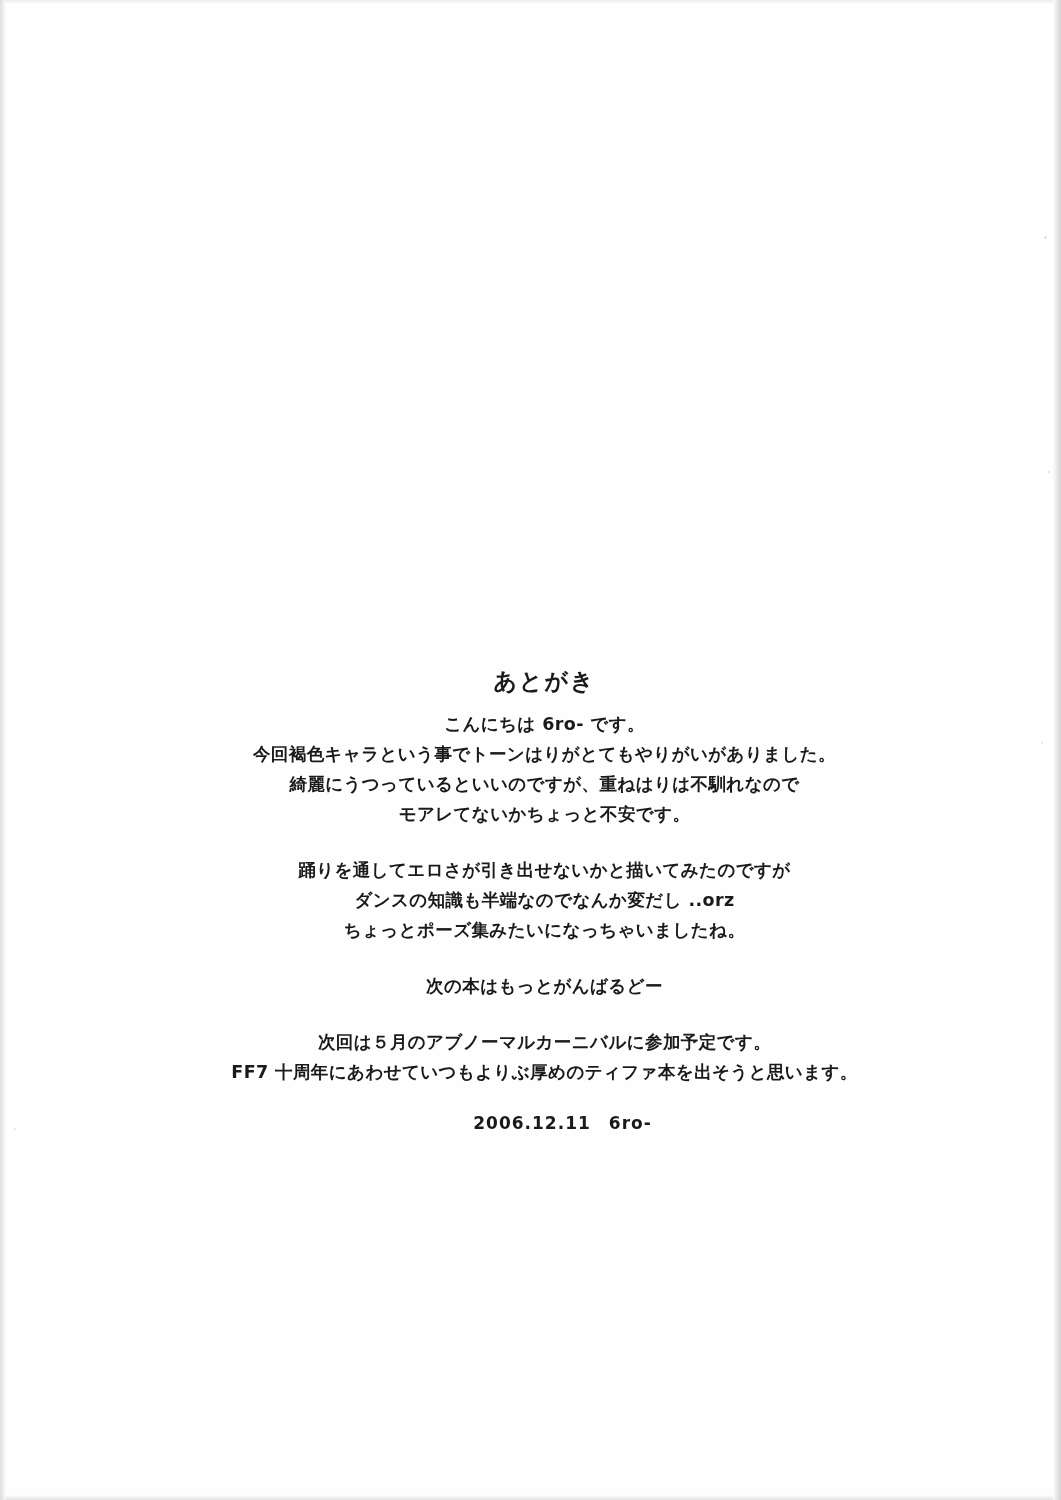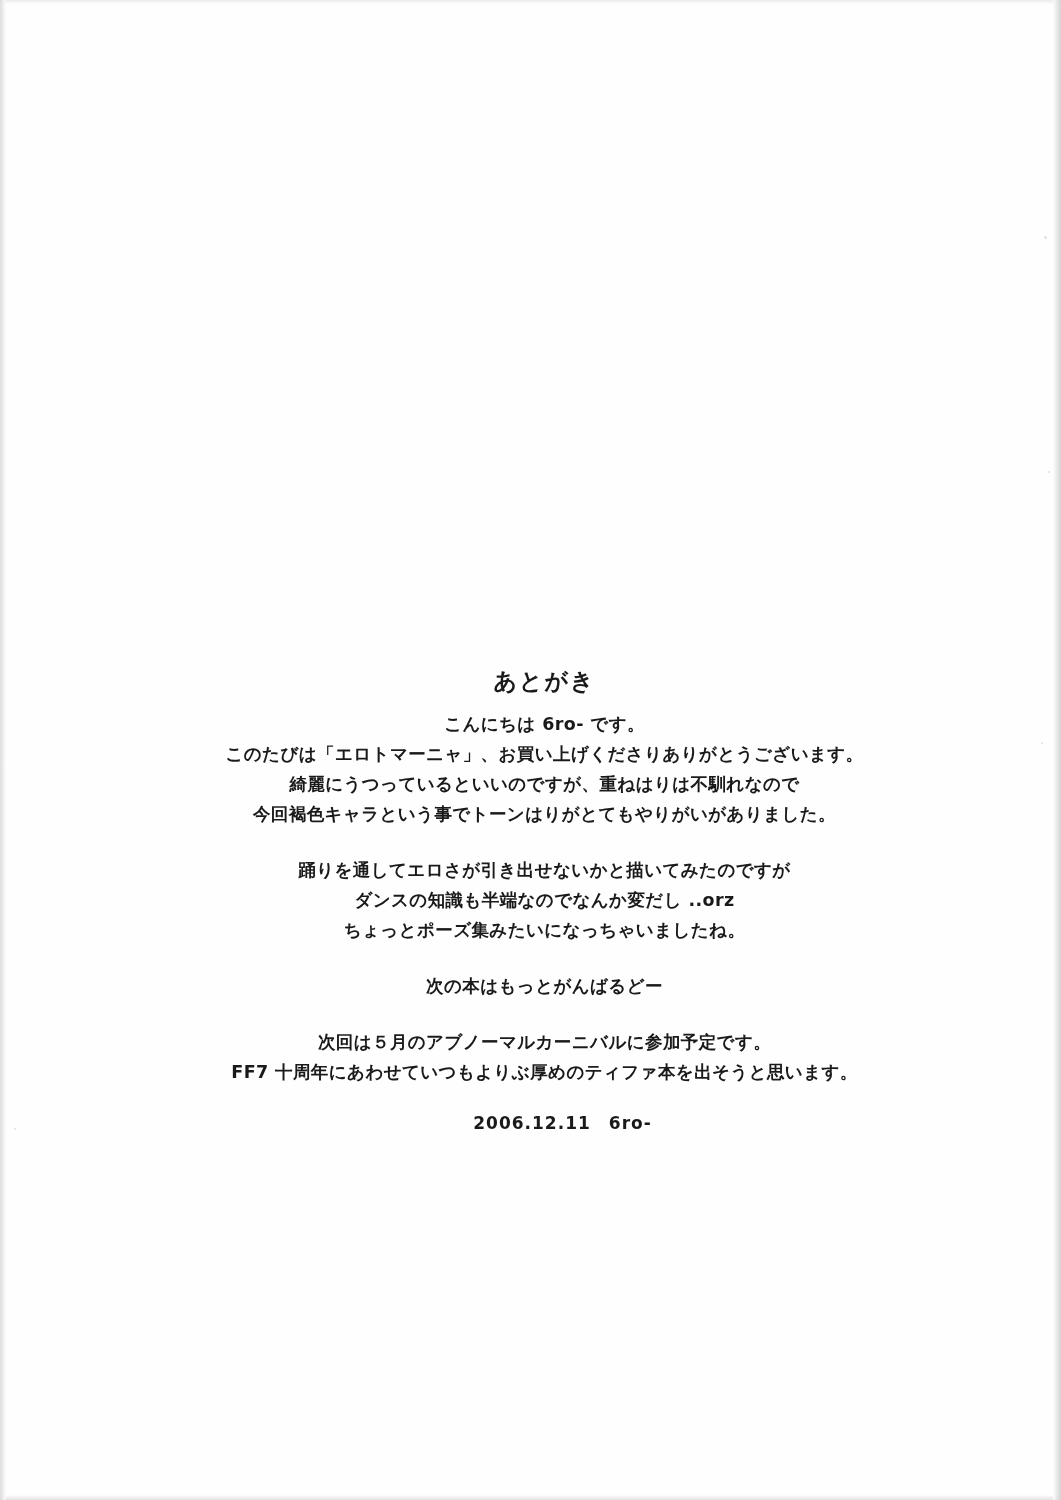--- a/index.html
+++ b/index.html
@@ -118,23 +118,23 @@
   <div class="speckle" style="left:1048px; top:471px; width:2px; height:2px;"></div>
   <div class="speckle" style="left:1041px; top:742px; width:2px; height:2px;"></div>
   <div class="speckle" style="left:14px; top:1128px; width:2px; height:2px;"></div>
 
   <div class="afterword">
 
     <div class="afterword-title">あとがき</div>
 
     <div class="para">
       <div class="line">こんにちは 6ro- です。</div>
-      <div class="line">このたびは「エロトマーニャ」、お買い上げくださりありがとうございます。</div>
+      <div class="line">今回褐色キャラという事でトーンはりがとてもやりがいがありました。</div>
       <div class="line">綺麗にうつっているといいのですが、重ねはりは不馴れなので</div>
-      <div class="line">今回褐色キャラという事でトーンはりがとてもやりがいがありました。</div>
+      <div class="line">モアレてないかちょっと不安です。</div>
     </div>
 
     <div class="para">
       <div class="line">踊りを通してエロさが引き出せないかと描いてみたのですが</div>
       <div class="line">ダンスの知識も半端なのでなんか変だし ..orz</div>
       <div class="line">ちょっとポーズ集みたいになっちゃいましたね。</div>
     </div>
 
     <div class="para">
       <div class="line">次の本はもっとがんばるどー</div>

